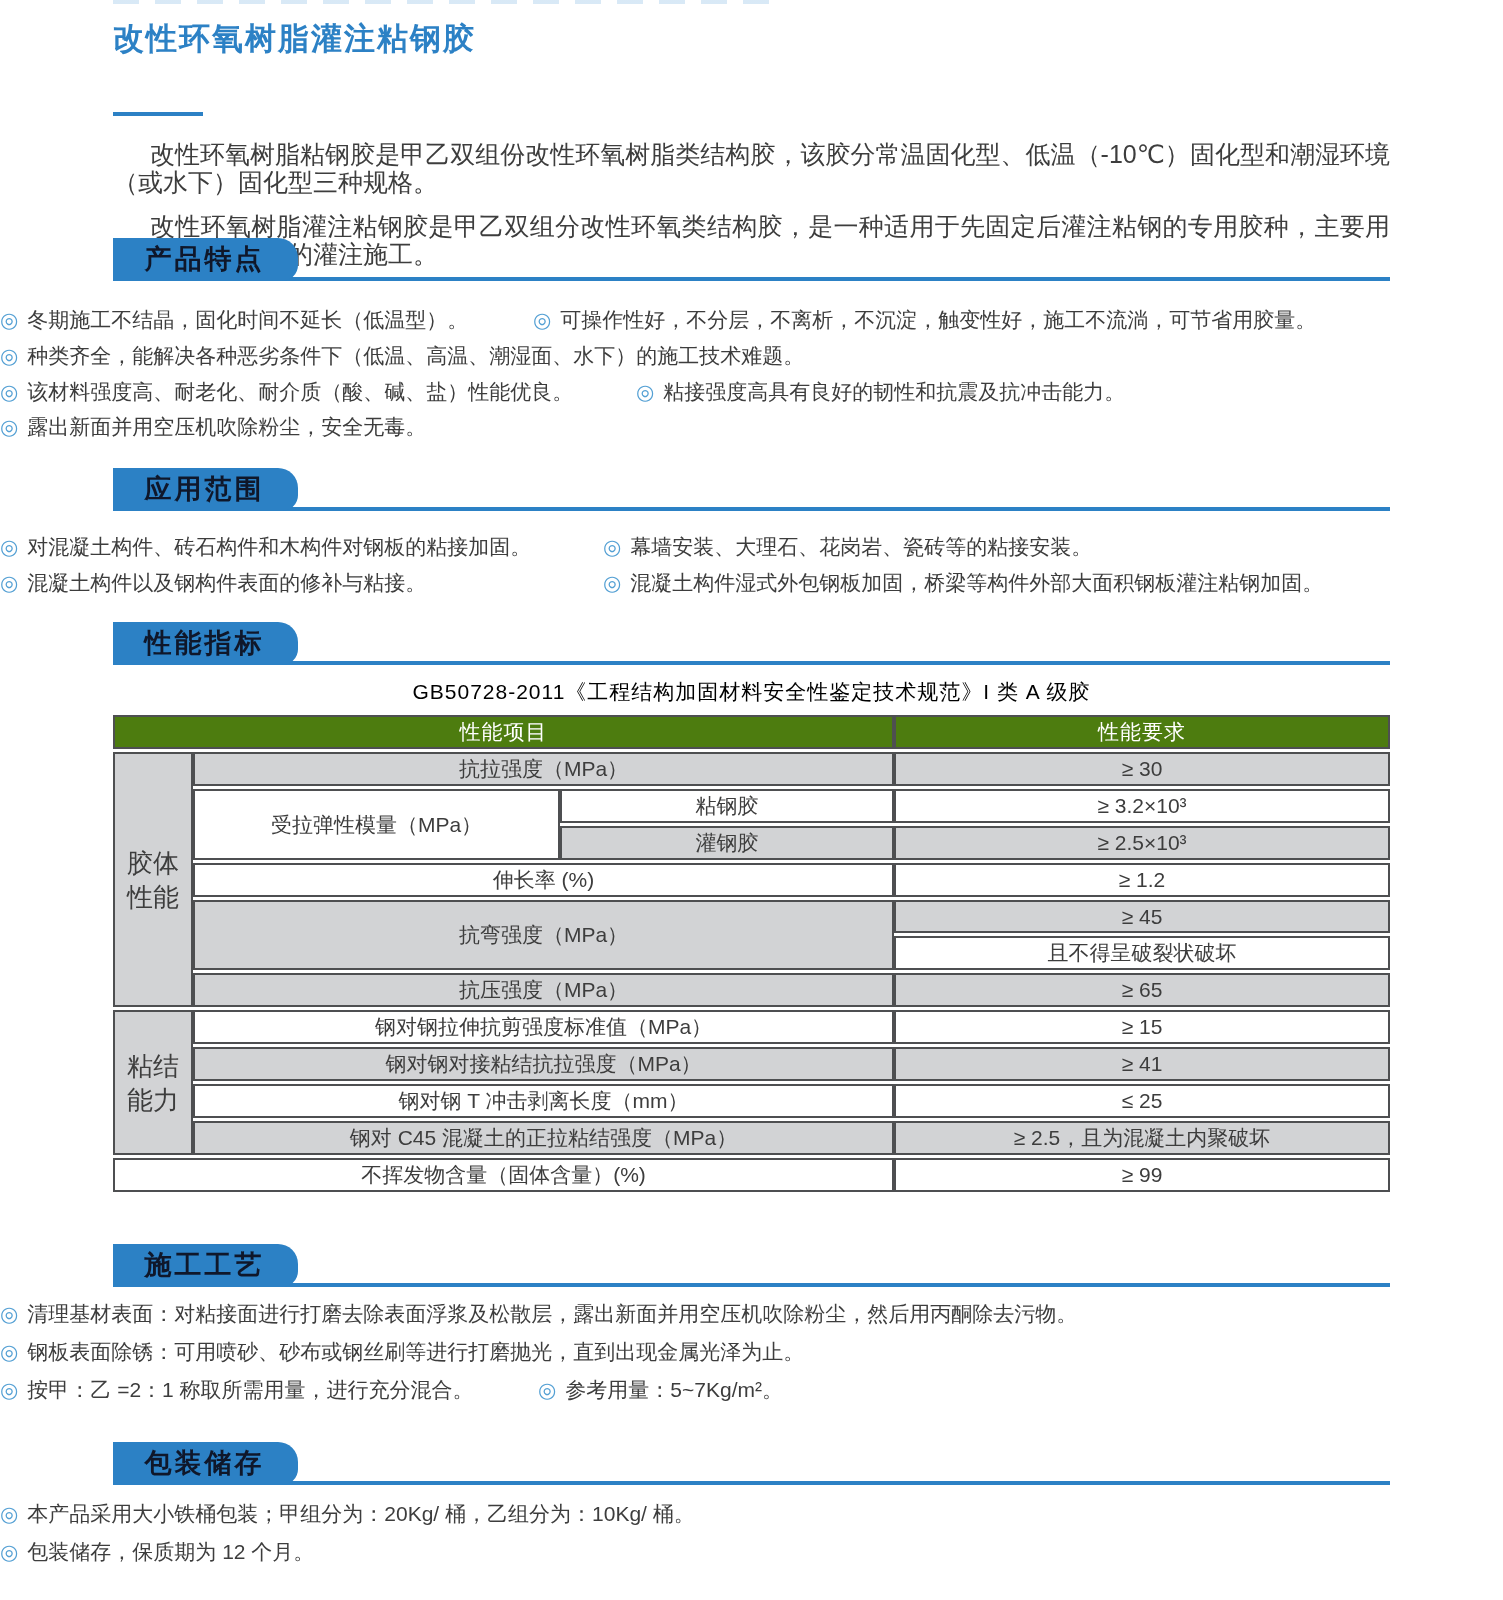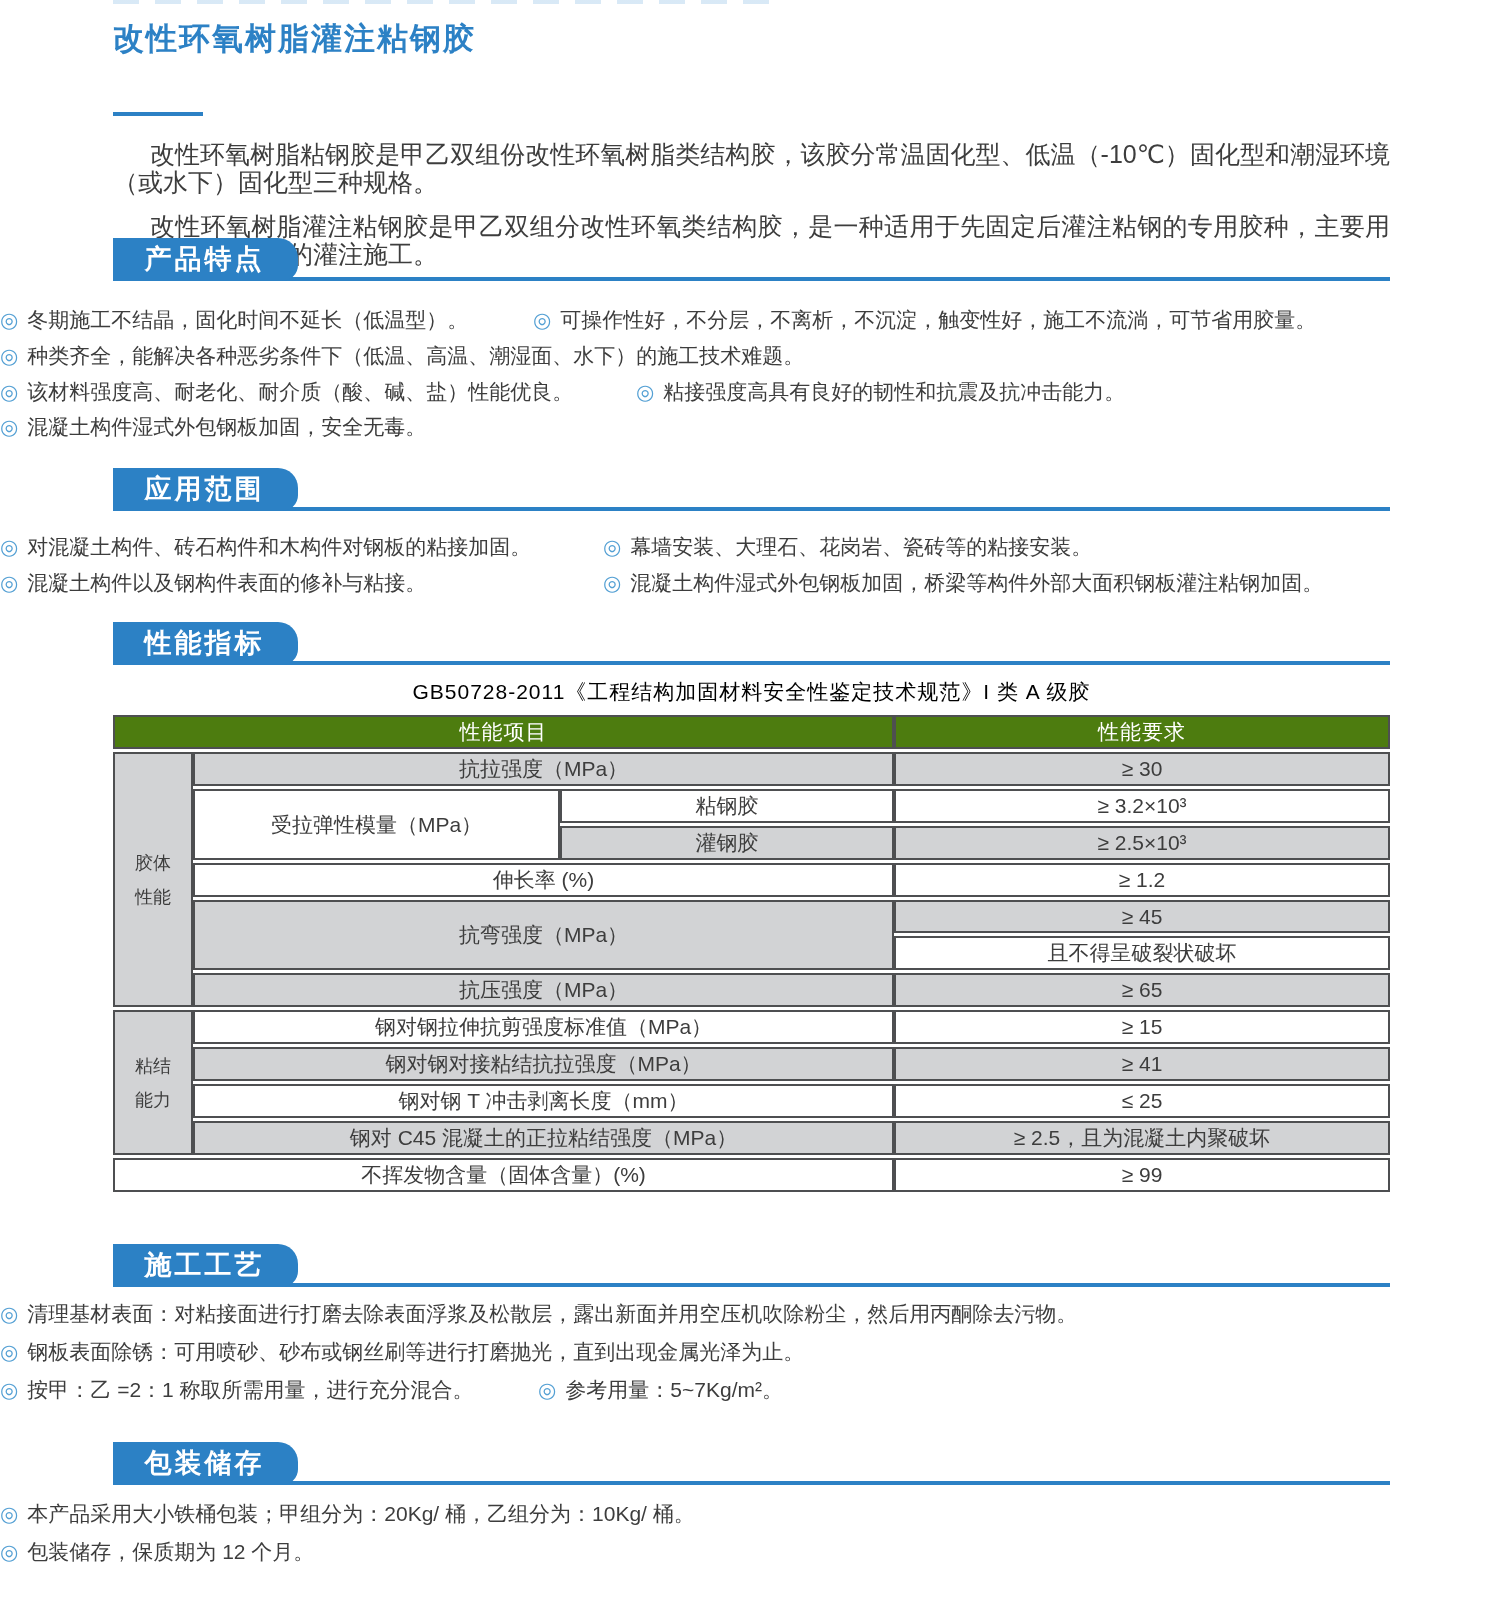--- a/index.html
+++ b/index.html
@@ -26,21 +26,21 @@
   .intro { top:140px; }
   .intro p {
     margin:0 0 16px 0; font-size:25px; line-height:28px; text-indent:37px;
     text-align:justify; color:#3d3d3d;
   }
 
   
   .sec-head { height:43px; border-bottom:4px solid #2c81c5; }
   .sec-badge {
     position:absolute; left:0; top:0; height:43px; min-width:185px;
-    background:#2c81c5; color:#ffffff; font-size:27px; font-weight:bold;
+    background:#2c81c5; color:#0f172a; font-size:27px; font-weight:bold;
     letter-spacing:3px; display:flex; align-items:center; justify-content:center;
     border-radius:0 20px 16px 0; padding:0 26px 2px 24px;
   }
 
   .b-row { position:absolute; left:0; width:1277px; height:30px; font-size:21px; }
   .b-item { position:absolute; top:0; white-space:nowrap; }
   .b-icon { color:#54a0d4; margin-right:9px; }
   .b-text { color:#3d3d3d; }
 
   .tbl-title {
@@ -52,21 +52,21 @@
     border-collapse:separate; border-spacing:0 3px; table-layout:fixed;
   }
   table.perf td {
     border:2px solid #4e4f51; font-size:21px; text-align:center;
     height:33px; padding:1px 6px; overflow:hidden;
   }
   td.hdr { background:#4d7c0f; color:#ffffff; font-size:22px; height:36px; letter-spacing:1px; }
   td.gray { background:#d2d3d5; }
   td.white { background:#ffffff; }
   td.group { background:#d2d3d5; }
-  .group-label { display:inline-block; width:2.4em; line-height:34px; font-size:18px; }
+  .group-label { display:inline-block; width:2.4em; line-height:34px; font-size:26px; }
   .sup-note { font-size:21px; }
 </style>
 </head>
 <body>
 
 <div class="page">
 
   <div class="content-abs remnant"></div>
 
   <h1 class="content-abs doc-title">改性环氧树脂灌注粘钢胶</h1>
@@ -87,21 +87,21 @@
     <span class="b-item" style="left:533px;"><span class="b-icon">◎</span><span class="b-text">可操作性好，不分层，不离析，不沉淀，触变性好，施工不流淌，可节省用胶量。</span></span>
   </div>
   <div class="content-abs b-row" style="top:342px;">
     <span class="b-item"><span class="b-icon">◎</span><span class="b-text">种类齐全，能解决各种恶劣条件下（低温、高温、潮湿面、水下）的施工技术难题。</span></span>
   </div>
   <div class="content-abs b-row" style="top:378px;">
     <span class="b-item"><span class="b-icon">◎</span><span class="b-text">该材料强度高、耐老化、耐介质（酸、碱、盐）性能优良。</span></span>
     <span class="b-item" style="left:636px;"><span class="b-icon">◎</span><span class="b-text">粘接强度高具有良好的韧性和抗震及抗冲击能力。</span></span>
   </div>
   <div class="content-abs b-row" style="top:413px;">
-    <span class="b-item"><span class="b-icon">◎</span><span class="b-text">混凝土构件湿式外包钢板加固，安全无毒。</span></span>
+    <span class="b-item"><span class="b-icon">◎</span><span class="b-text">露出新面并用空压机吹除粉尘，安全无毒。</span></span>
   </div>
 
   <div class="content-abs sec-head" style="top:468px;">
     <div class="sec-badge">
       <span>应用范围</span>
     </div>
   </div>
   <div class="content-abs b-row" style="top:533px;">
     <span class="b-item"><span class="b-icon">◎</span><span class="b-text">对混凝土构件、砖石构件和木构件对钢板的粘接加固。</span></span>
     <span class="b-item" style="left:603px;"><span class="b-icon">◎</span><span class="b-text">幕墙安装、大理石、花岗岩、瓷砖等的粘接安装。</span></span>

